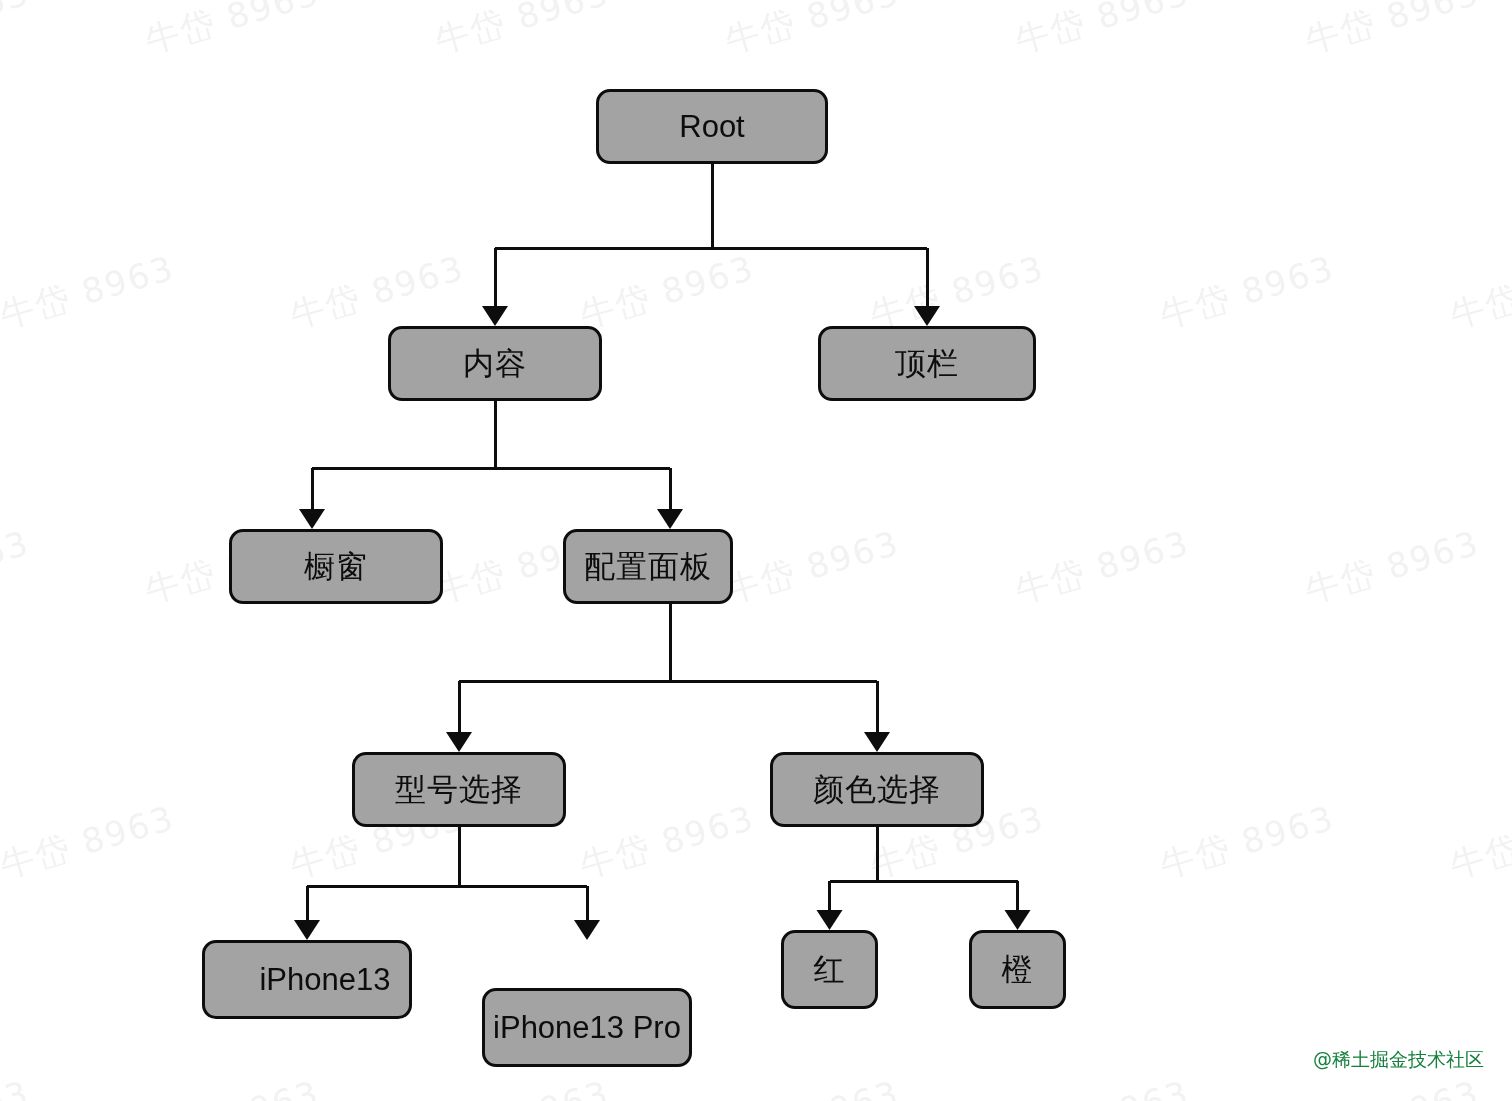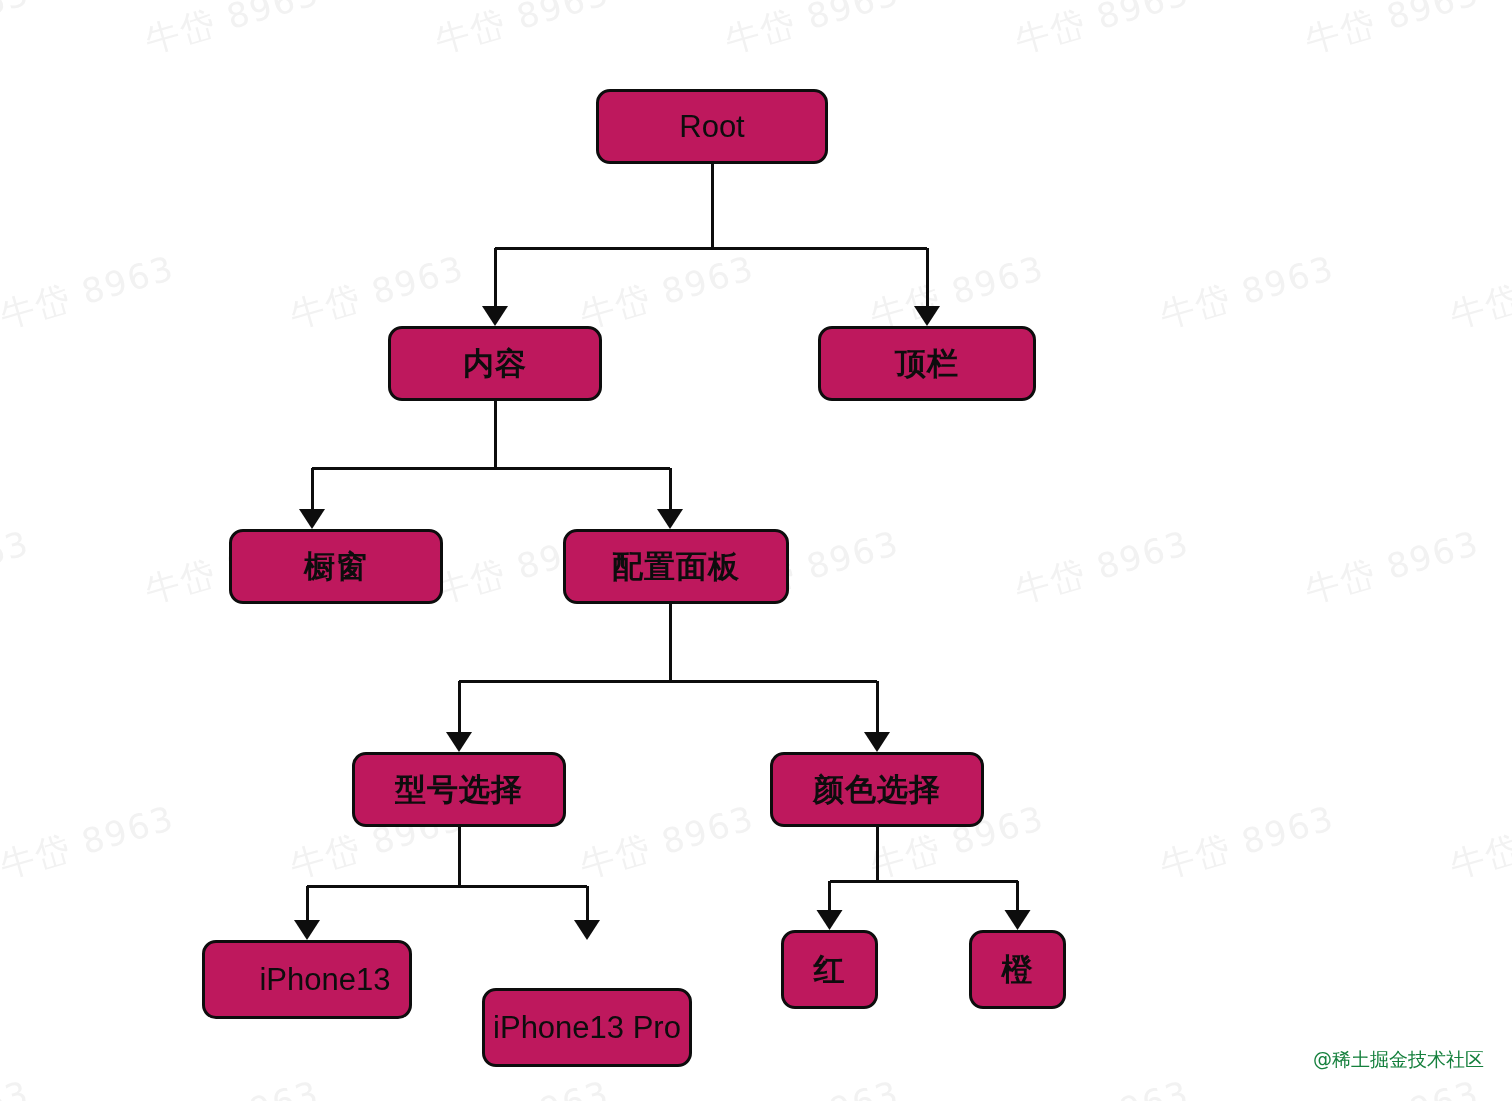--- a/index.html
+++ b/index.html
@@ -48,38 +48,37 @@
   }
   
   #edge-layer {
     position: absolute;
     inset: 0;
     z-index: 1;
   }
   .node {
     position: absolute;
     box-sizing: border-box;
-    background: #be185d;
+    background: #a3a3a3;
     border: 3px solid #0d0d0d;
     border-radius: 14px;
     display: flex;
     align-items: center;
     justify-content: center;
     z-index: 2;
     color: #0d0d0d;
   }
   .node-label {
     font-size: 31px;
     line-height: 1;
     white-space: nowrap;
   }
   .node.cjk .node-label {
     font-family: "DejaVu Sans", sans-serif;
     letter-spacing: 1px;
-    font-weight: bold;
   }
   .node.latin .node-label {
     font-family: "Liberation Sans", sans-serif;
   }
 </style>
 </head>
 <body>
 
 <div id="canvas">
 
@@ -155,21 +154,21 @@
       </div>
       <div class="node cjk" style="left: 388px; top: 326px; width: 214px; height: 75px;">
         <span class="node-label">内容</span>
       </div>
       <div class="node cjk" style="left: 818px; top: 326px; width: 218px; height: 75px;">
         <span class="node-label">顶栏</span>
       </div>
       <div class="node cjk" style="left: 205px; top: 529px; width: 214px; height: 75px; margin-left: 24px;">
         <span class="node-label">橱窗</span>
       </div>
-      <div class="node cjk" style="left: 563px; top: 529px; width: 226px; height: 75px;">
+      <div class="node cjk" style="left: 563px; top: 529px; width: 170px; height: 75px;">
         <span class="node-label">配置面板</span>
       </div>
       <div class="node cjk" style="left: 352px; top: 752px; width: 214px; height: 75px;">
         <span class="node-label">型号选择</span>
       </div>
       <div class="node cjk" style="left: 770px; top: 752px; width: 214px; height: 75px; justify-content: center;">
         <span class="node-label">颜色选择</span>
       </div>
       <div class="node latin" style="left: 202px; top: 940px; width: 210px; height: 79px; padding-left: 36px;">
         <span class="node-label">iPhone13</span>

